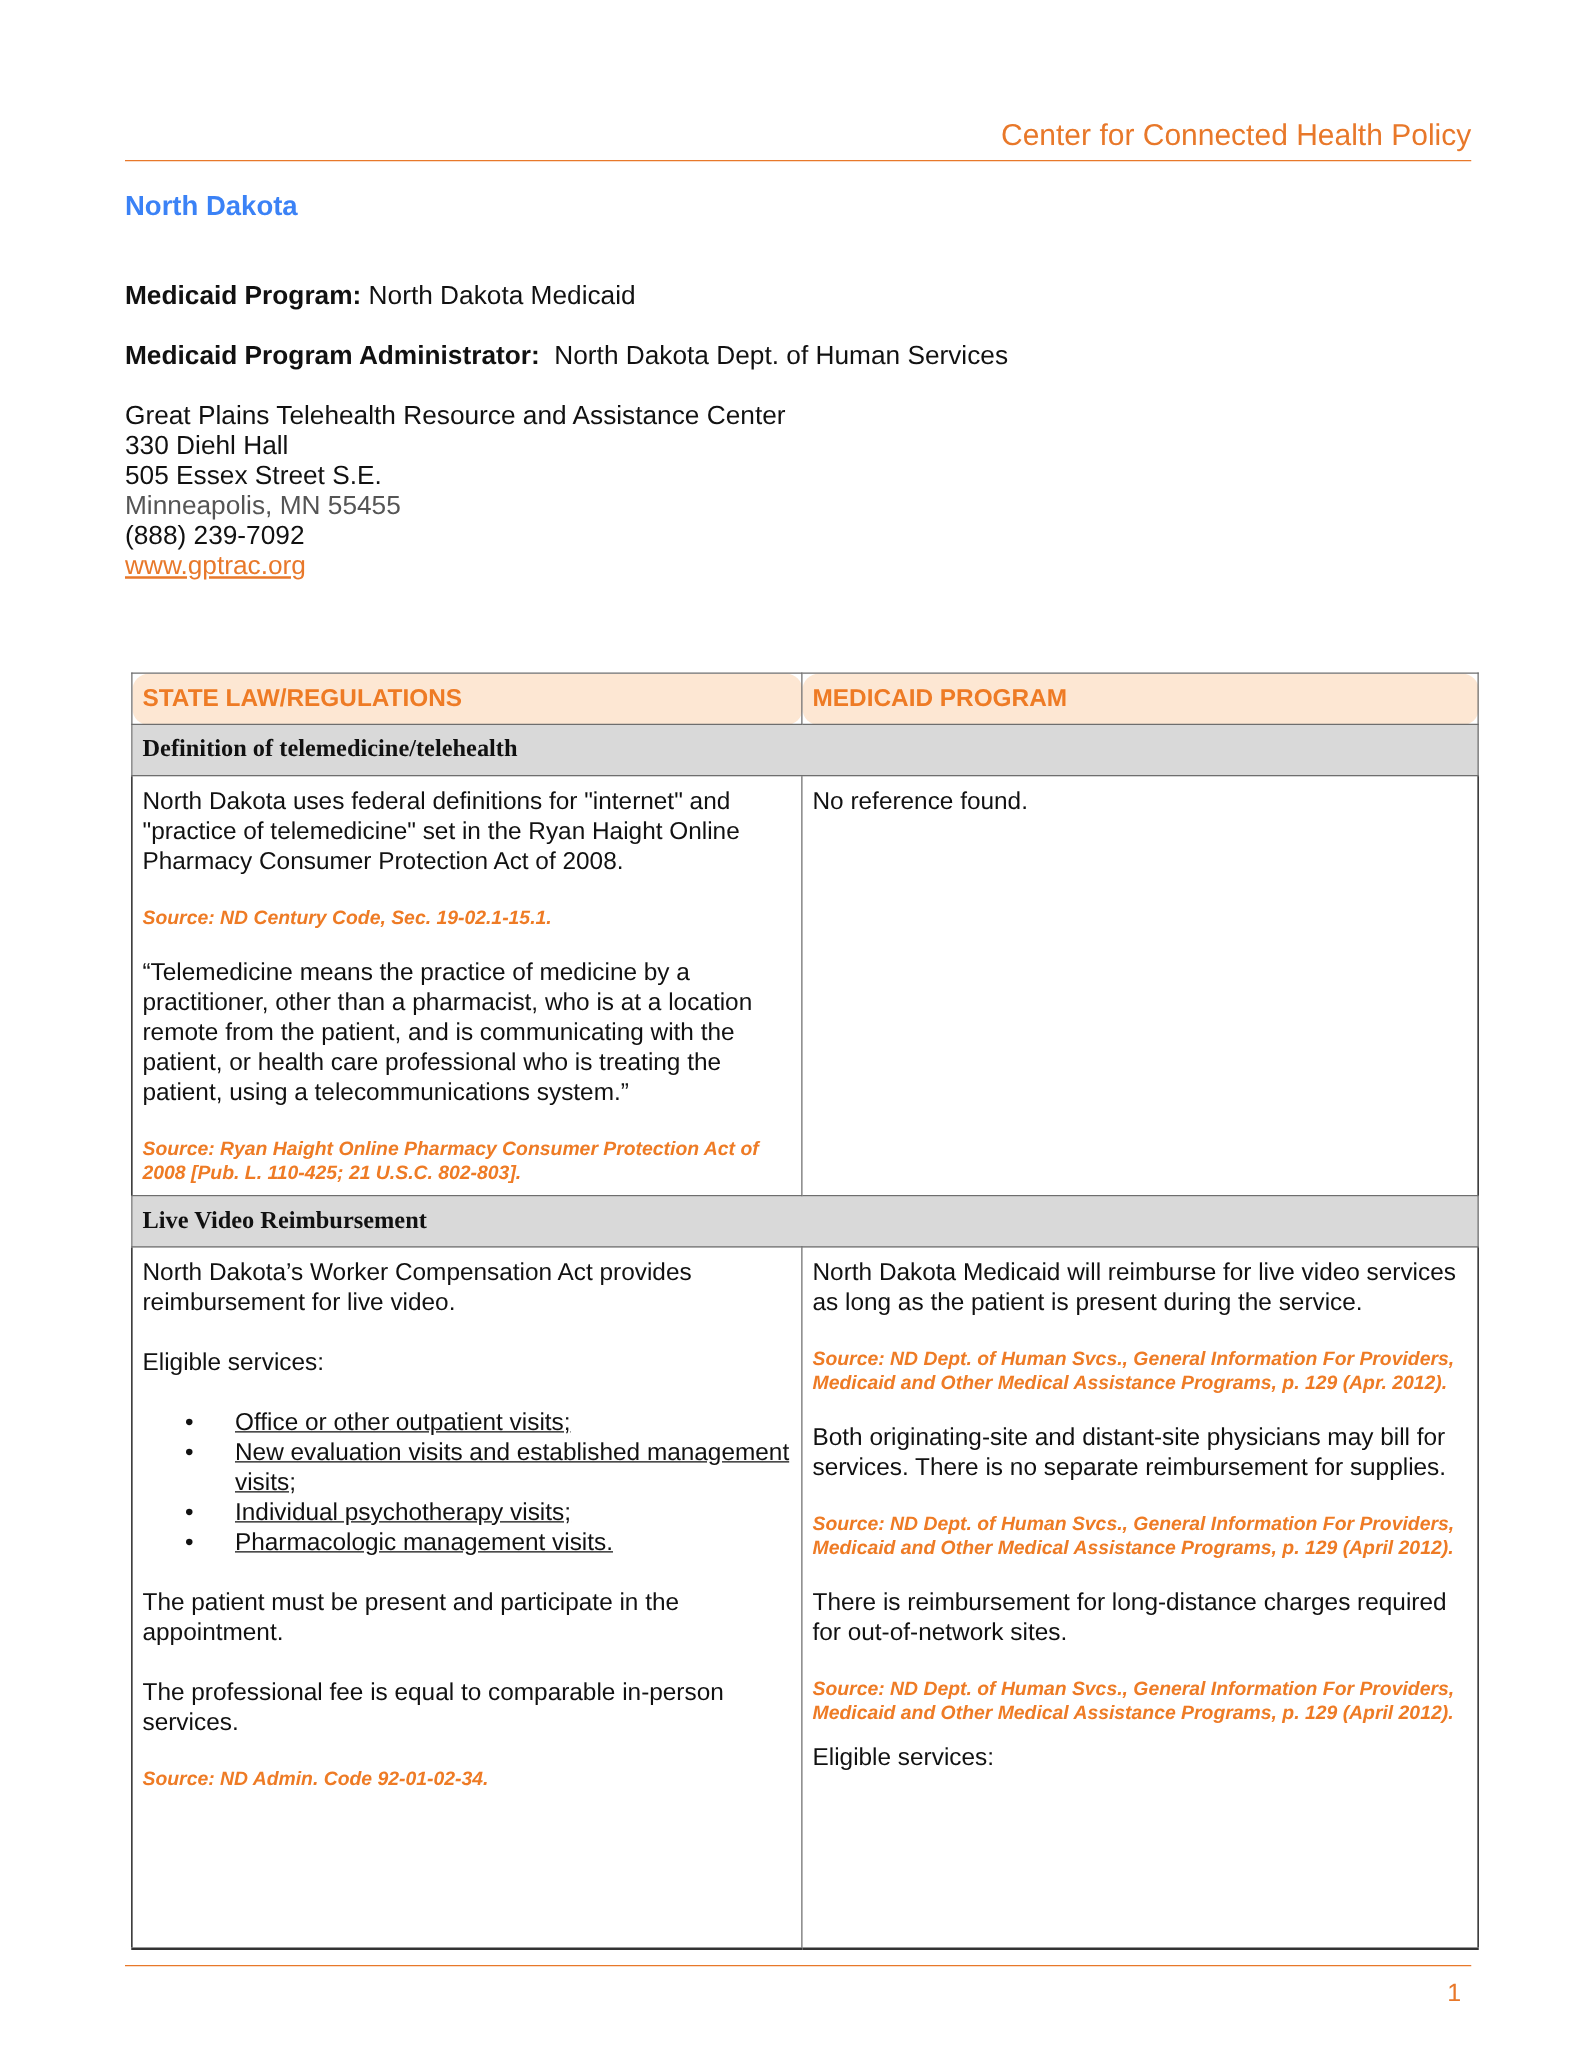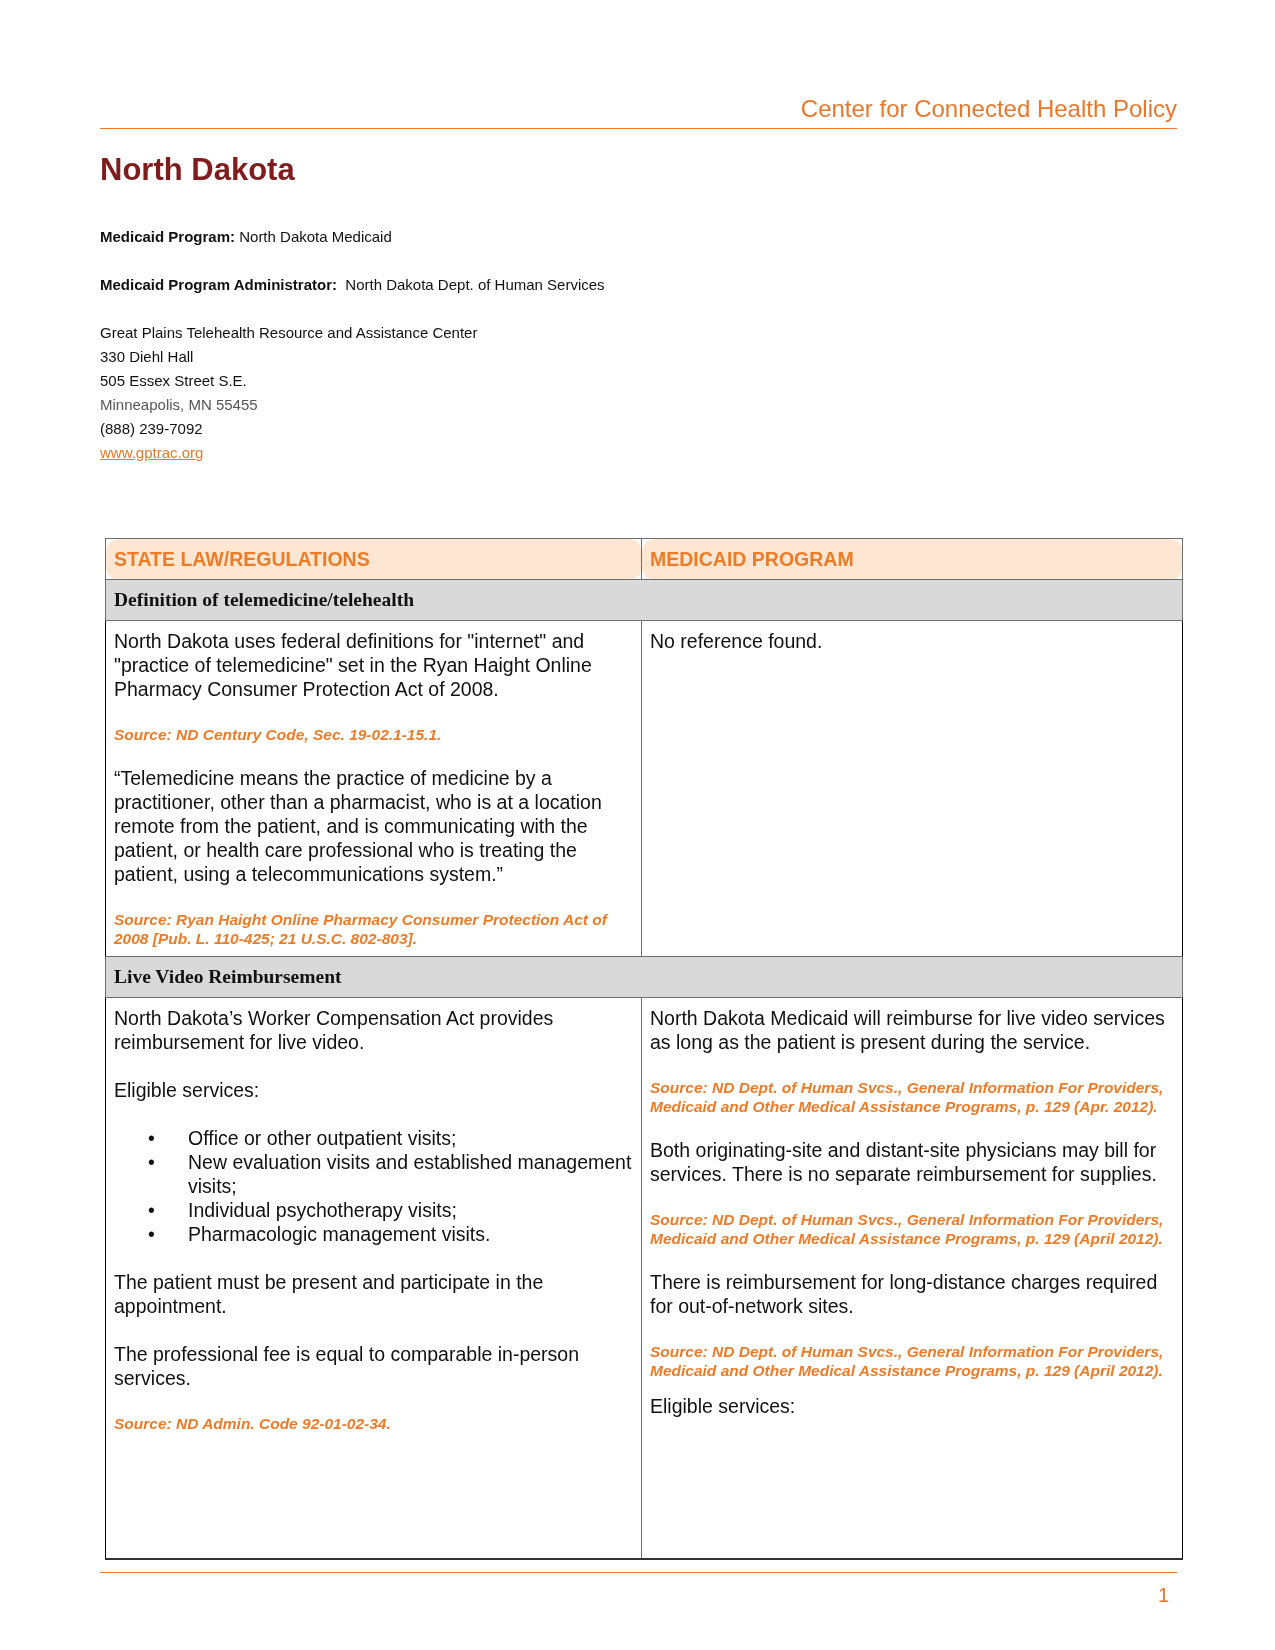--- a/index.html
+++ b/index.html
@@ -10,23 +10,23 @@
   .header-text {
     position: absolute; right: 98px; top: 95px;
     font-size: 24px; color: #e8782a;
   }
   .header-rule {
     position: absolute; left: 100px; width: 1077px; top: 128px;
     height: 0; border-top: 1.5px solid #e8782a;
   }
   .title {
     position: absolute; left: 100px; top: 152px;
-    font-size: 31px; font-weight: bold; color: #7f1d1d; margin: 0;
+    font-size: 22px; font-weight: bold; color: #3b82f6; margin: 0;
   }
-  .info-block { position: absolute; left: 100px; font-size: 15px; line-height: 24px; }
+  .info-block { position: absolute; left: 100px; font-size: 21px; line-height: 24px; }
   .info-block b { font-weight: bold; }
   .addr-line { display: block; }
   .addr-grey { color: #555555; }
   .addr-link { color: #e8782a; text-decoration: underline; cursor: pointer; }
 
   table.policy {
     position: absolute; left: 105px; top: 538px; width: 1077px;
     border-collapse: collapse; table-layout: fixed;
     font-size: 19.5px; line-height: 24px;
   }
@@ -41,21 +41,21 @@
     background: #d9d9d9; font-weight: bold; padding: 8px 8px; height: 22px; font-family: Liberation Serif, serif;
   }
   table.policy td.cell { padding: 8px 8px 4px 8px; }
   .border-left-black { border-left: 1.5px solid #000 !important; }
   .border-right-black { border-right: 1.5px solid #000 !important; }
   p.body { margin: 0 0 24px 0; }
   p.src {
     margin: 0 0 22px 0; color: #ee7b25; font-style: italic; font-weight: bold;
     font-size: 15.5px; line-height: 19px;
   }
-  ul.svc { margin: 0 0 24px 0; padding-left: 74px; list-style: none; }
+  ul.svc { margin: 0 0 24px 0; padding-left: 74px; list-style: none; text-decoration: underline; }
   ul.svc li { position: relative; }
   ul.svc li::before {
     content: "\2022"; position: absolute; left: -40px; top: 0;
   }
   .footer-rule {
     position: absolute; left: 100px; width: 1077px; top: 1572px;
     border-top: 1.5px solid #e8782a;
   }
   .page-number {
     position: absolute; right: 106px; top: 1584px;

